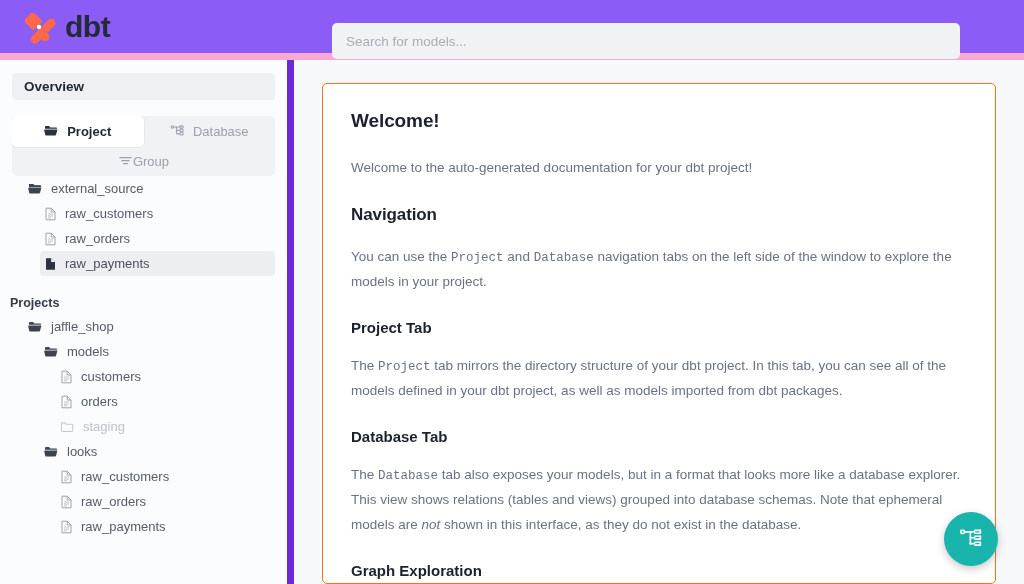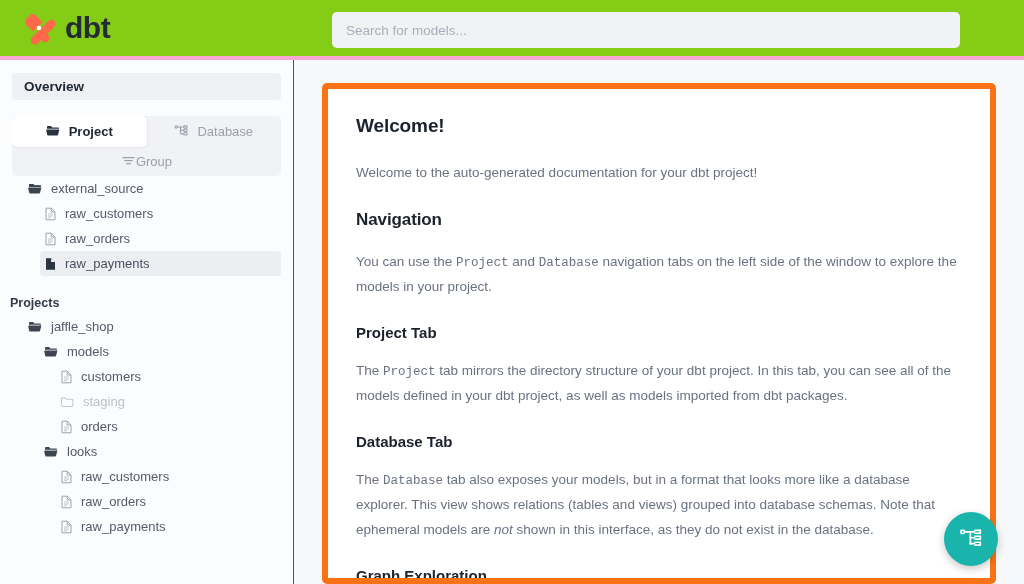--- a/index.html
+++ b/index.html
@@ -9,22 +9,22 @@
     height: 584px;
     overflow: hidden;
     background: #ffffff;
     font-family: "Liberation Sans", sans-serif;
     -webkit-font-smoothing: antialiased;
   }
 
   
   .header {
     height: 60px;
-    background: #84cc16;
-    border-bottom: 4px solid #f9a8d4;
+    background: #8b5cf6;
+    border-bottom: 7px solid #f9a8d4;
     display: flex;
     align-items: center;
     position: relative;
   }
   .brand {
     display: flex;
     align-items: center;
     gap: 9px;
     margin-left: 22px;
     width: 250px;
@@ -33,21 +33,21 @@
   .brand-word {
     font-size: 30px;
     font-weight: bold;
     color: #232b37;
     letter-spacing: -0.5px;
     line-height: 1;
   }
   .search-wrap {
     position: absolute;
     left: 332px;
-    top: 12px;
+    top: 23px;
     width: 628px;
     height: 36px;
   }
   .search-input {
     width: 100%;
     height: 100%;
     border: none;
     outline: none;
     border-radius: 5px;
     background: #f1f2f4;
@@ -64,21 +64,21 @@
     height: 524px;
     background: #f7f8fa;
   }
 
   
   .sidebar {
     width: 294px;
     min-width: 294px;
     height: 524px;
     background: #fbfcfd;
-    border-right: 1px solid #6d28d9;
+    border-right: 7px solid #6d28d9;
     padding: 10px 0 0 0;
     overflow: hidden;
     position: relative;
   }
   .overview-btn {
     margin: 3px 12px 0 12px;
     height: 27px;
     background: #eef0f3;
     border-radius: 4px;
     display: flex;
@@ -161,21 +161,21 @@
   .main {
     flex: 1;
     height: 524px;
     background: #f7f8fa;
     padding: 23px 28px 0 28px;
     overflow: hidden;
     position: relative;
   }
   .card {
     background: #ffffff;
-    border: 6px solid #f97316;
+    border: 1px solid #f97316;
     border-radius: 5px;
     height: 100%;
     padding: 26px 28px 12px 28px;
     overflow: hidden;
   }
   .h1 {
     font-size: 19px;
     font-weight: bold;
     color: #1b222c;
     margin-bottom: 24px;
@@ -365,38 +365,38 @@
         <span>
           <svg width="13" height="14" viewBox="0 0 13 14" stroke="#9ba1ad" stroke-width="1" fill="#ffffff">
             <path d="M2 1.2h5.2L11 5v7.8H2Z"></path>
             <path d="M7.2 1.2V5H11" fill="none"></path>
             <path d="M4 7h5M4 9h5M4 10.8h3" stroke="#b6bbc4" stroke-width="0.9"></path>
           </svg>
         </span>
         <span>customers</span>
       </div>
 
+      <div class="node depth3">
+        <span>
+          <svg width="13" height="14" viewBox="0 0 13 14" stroke="#9ba1ad" stroke-width="1" fill="#ffffff">
+            <path d="M2 1.2h5.2L11 5v7.8H2Z"></path>
+            <path d="M7.2 1.2V5H11" fill="none"></path>
+            <path d="M4 7h5M4 9h5M4 10.8h3" stroke="#b6bbc4" stroke-width="0.9"></path>
+          </svg>
+        </span>
+        <span>orders</span>
+      </div>
+
       <div class="node depth3 muted">
         <span>
           <svg width="15" height="13" viewBox="0 0 16 14" fill="none" stroke="#c3c8d0" stroke-width="1.1">
             <path d="M1.4 4.1a1 1 0 0 1 1-1h3l1.3 1.5h6a1 1 0 0 1 1 1v5.7a1 1 0 0 1-1 1h-10a1 1 0 0 1-1-1Z"></path>
           </svg>
         </span>
         <span>staging</span>
-      </div>
-
-      <div class="node depth3">
-        <span>
-          <svg width="13" height="14" viewBox="0 0 13 14" stroke="#9ba1ad" stroke-width="1" fill="#ffffff">
-            <path d="M2 1.2h5.2L11 5v7.8H2Z"></path>
-            <path d="M7.2 1.2V5H11" fill="none"></path>
-            <path d="M4 7h5M4 9h5M4 10.8h3" stroke="#b6bbc4" stroke-width="0.9"></path>
-          </svg>
-        </span>
-        <span>orders</span>
       </div>
 
       <div class="node depth2">
         <span>
           <svg width="15" height="13" viewBox="0 0 16 14">
             <path d="M1 3.2a1 1 0 0 1 1-1h3.4l1.3 1.5H13a1 1 0 0 1 1 1V5H1V3.2Z" fill="#3d4450"></path>
             <path d="M1.1 6h13.3l-1.5 5.6a1 1 0 0 1-1 .7H2.2a1 1 0 0 1-1-.8L.2 6.9A.7.7 0 0 1 1.1 6Z" fill="#3d4450"></path>
           </svg>
         </span>
         <span>looks</span>

